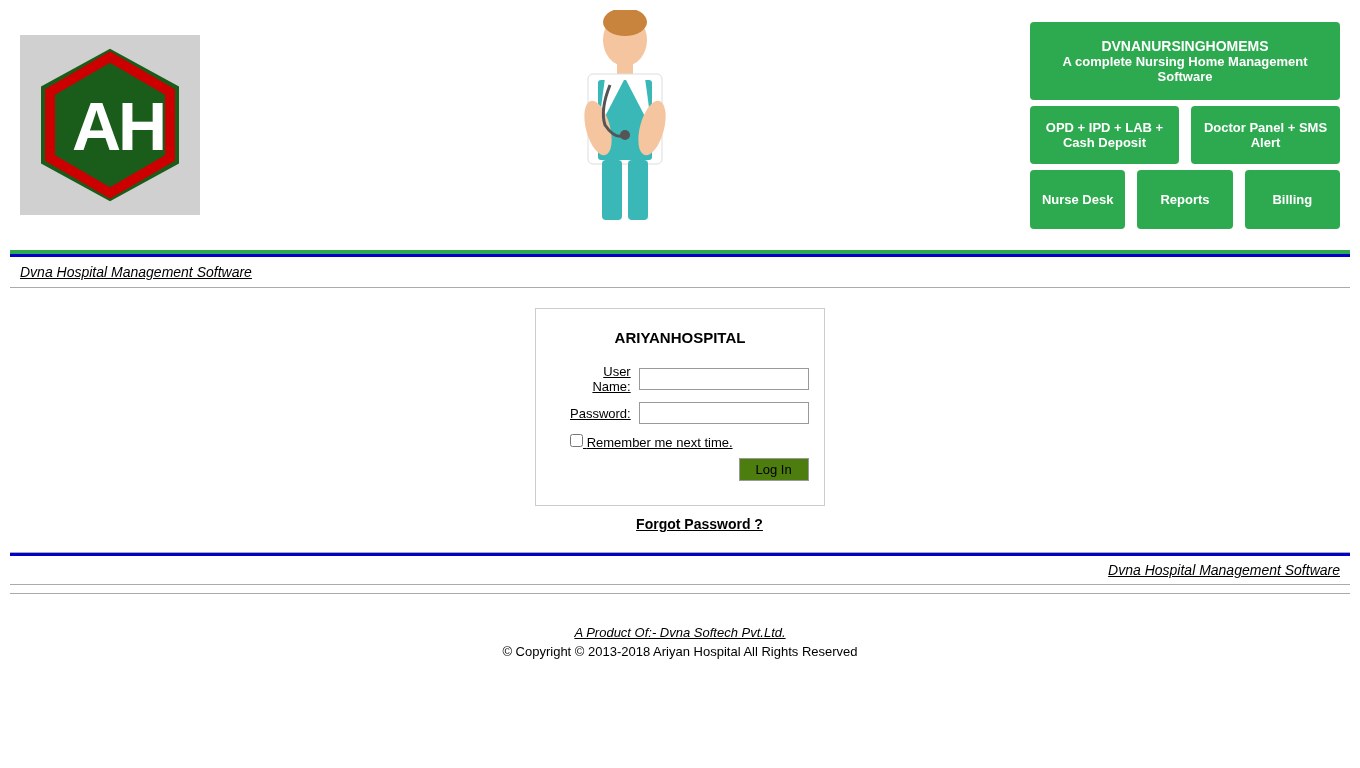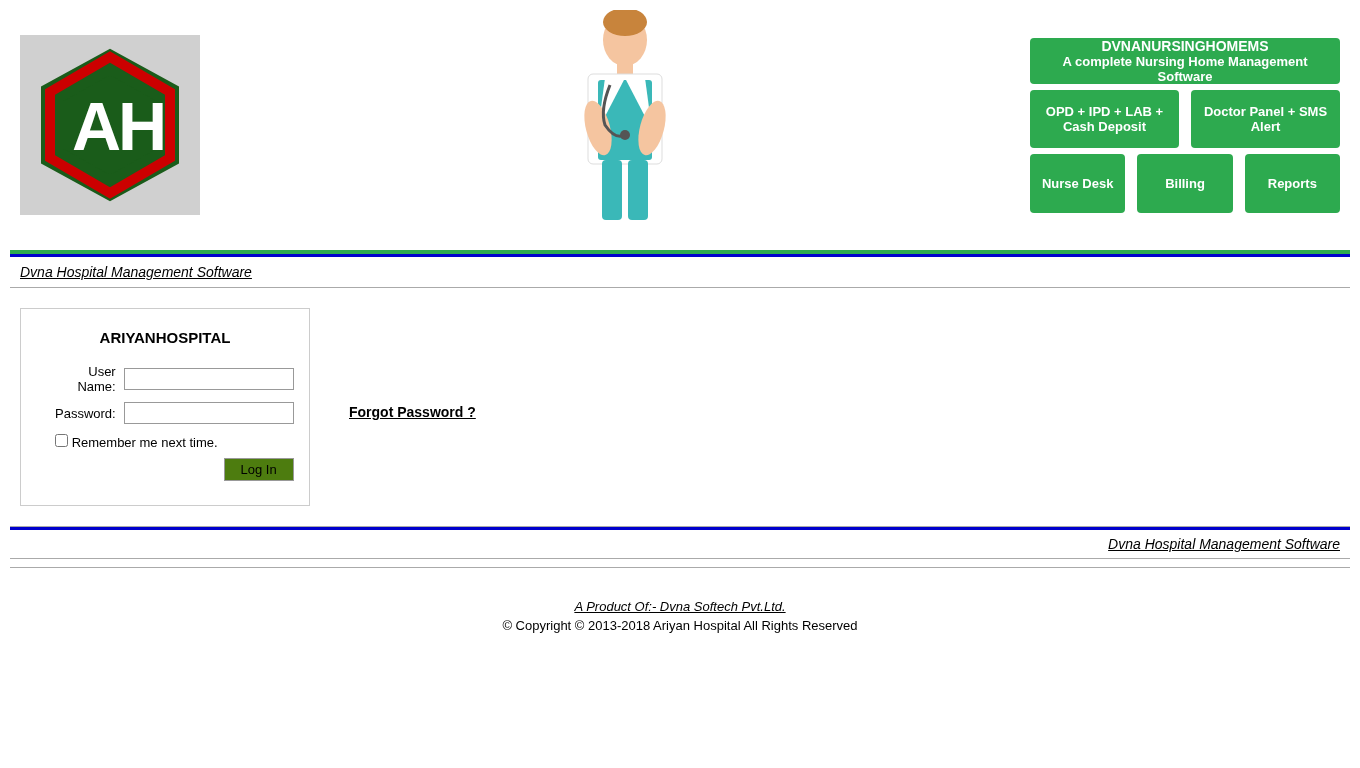--- a/index.html
+++ b/index.html
@@ -39,21 +39,21 @@
     .nav-tiles {
       width: 310px;
       display: flex;
       flex-direction: column;
       gap: 6px;
     }
     .nav-tile-full {
       background: #2daa4f;
       color: #fff;
       text-align: center;
-      padding: 0 10px;
+      padding: 16px 10px;
       font-size: 14px;
       font-weight: bold;
       border-radius: 4px;
       cursor: pointer;
     }
     .nav-tile-full .sub {
       font-size: 13px;
       text-align: center;
     }
     .nav-tiles-row {
@@ -109,22 +109,23 @@
       font-style: italic;
       text-decoration: underline;
       font-size: 14px;
       cursor: pointer;
     }
 
     
     .main-content {
       padding: 20px;
       display: flex;
-      flex-direction: row;
+      flex-direction: column;
       align-items: center;
+      justify-content: center;
     }
 
     
     .login-container {
       border: 1px solid #ccc;
       padding: 20px 30px;
       width: 290px;
       background: #fff;
     }
     .login-title {
@@ -134,20 +135,21 @@
       margin-bottom: 14px;
     }
     .login-form table {
       width: 100%;
       border-collapse: collapse;
     }
     .login-form td {
       padding: 4px 4px;
       font-size: 13px;
       vertical-align: middle;
+      text-decoration: underline;
     }
     .login-form input[type="text"],
     .login-form input[type="password"] {
       width: 170px;
       height: 22px;
       border: 1px solid #999;
       padding: 2px 4px;
       font-size: 13px;
     }
     .remember-row td {
@@ -258,22 +260,22 @@
     <div class="nav-tile-full">
       <div>DVNANURSINGHOMEMS</div>
       <div class="sub">A complete Nursing Home Management Software</div>
     </div>
     <div class="nav-tiles-row">
       <div class="nav-tile-half">OPD + IPD +  LAB + Cash Deposit</div>
       <div class="nav-tile-half">Doctor Panel + SMS Alert</div>
     </div>
     <div class="nav-tiles-row">
       <div class="nav-tile-third">Nurse Desk</div>
+      <div class="nav-tile-third">Reports</div>
       <div class="nav-tile-third">Billing</div>
-      <div class="nav-tile-third">Reports</div>
     </div>
   </div>
 </div>
 
 <div class="divider-green"></div>
 
 <div class="divider-blue"></div>
 
 <div class="nav-bar">
   <span class="nav-link">Dvna Hospital Management Software</span>

